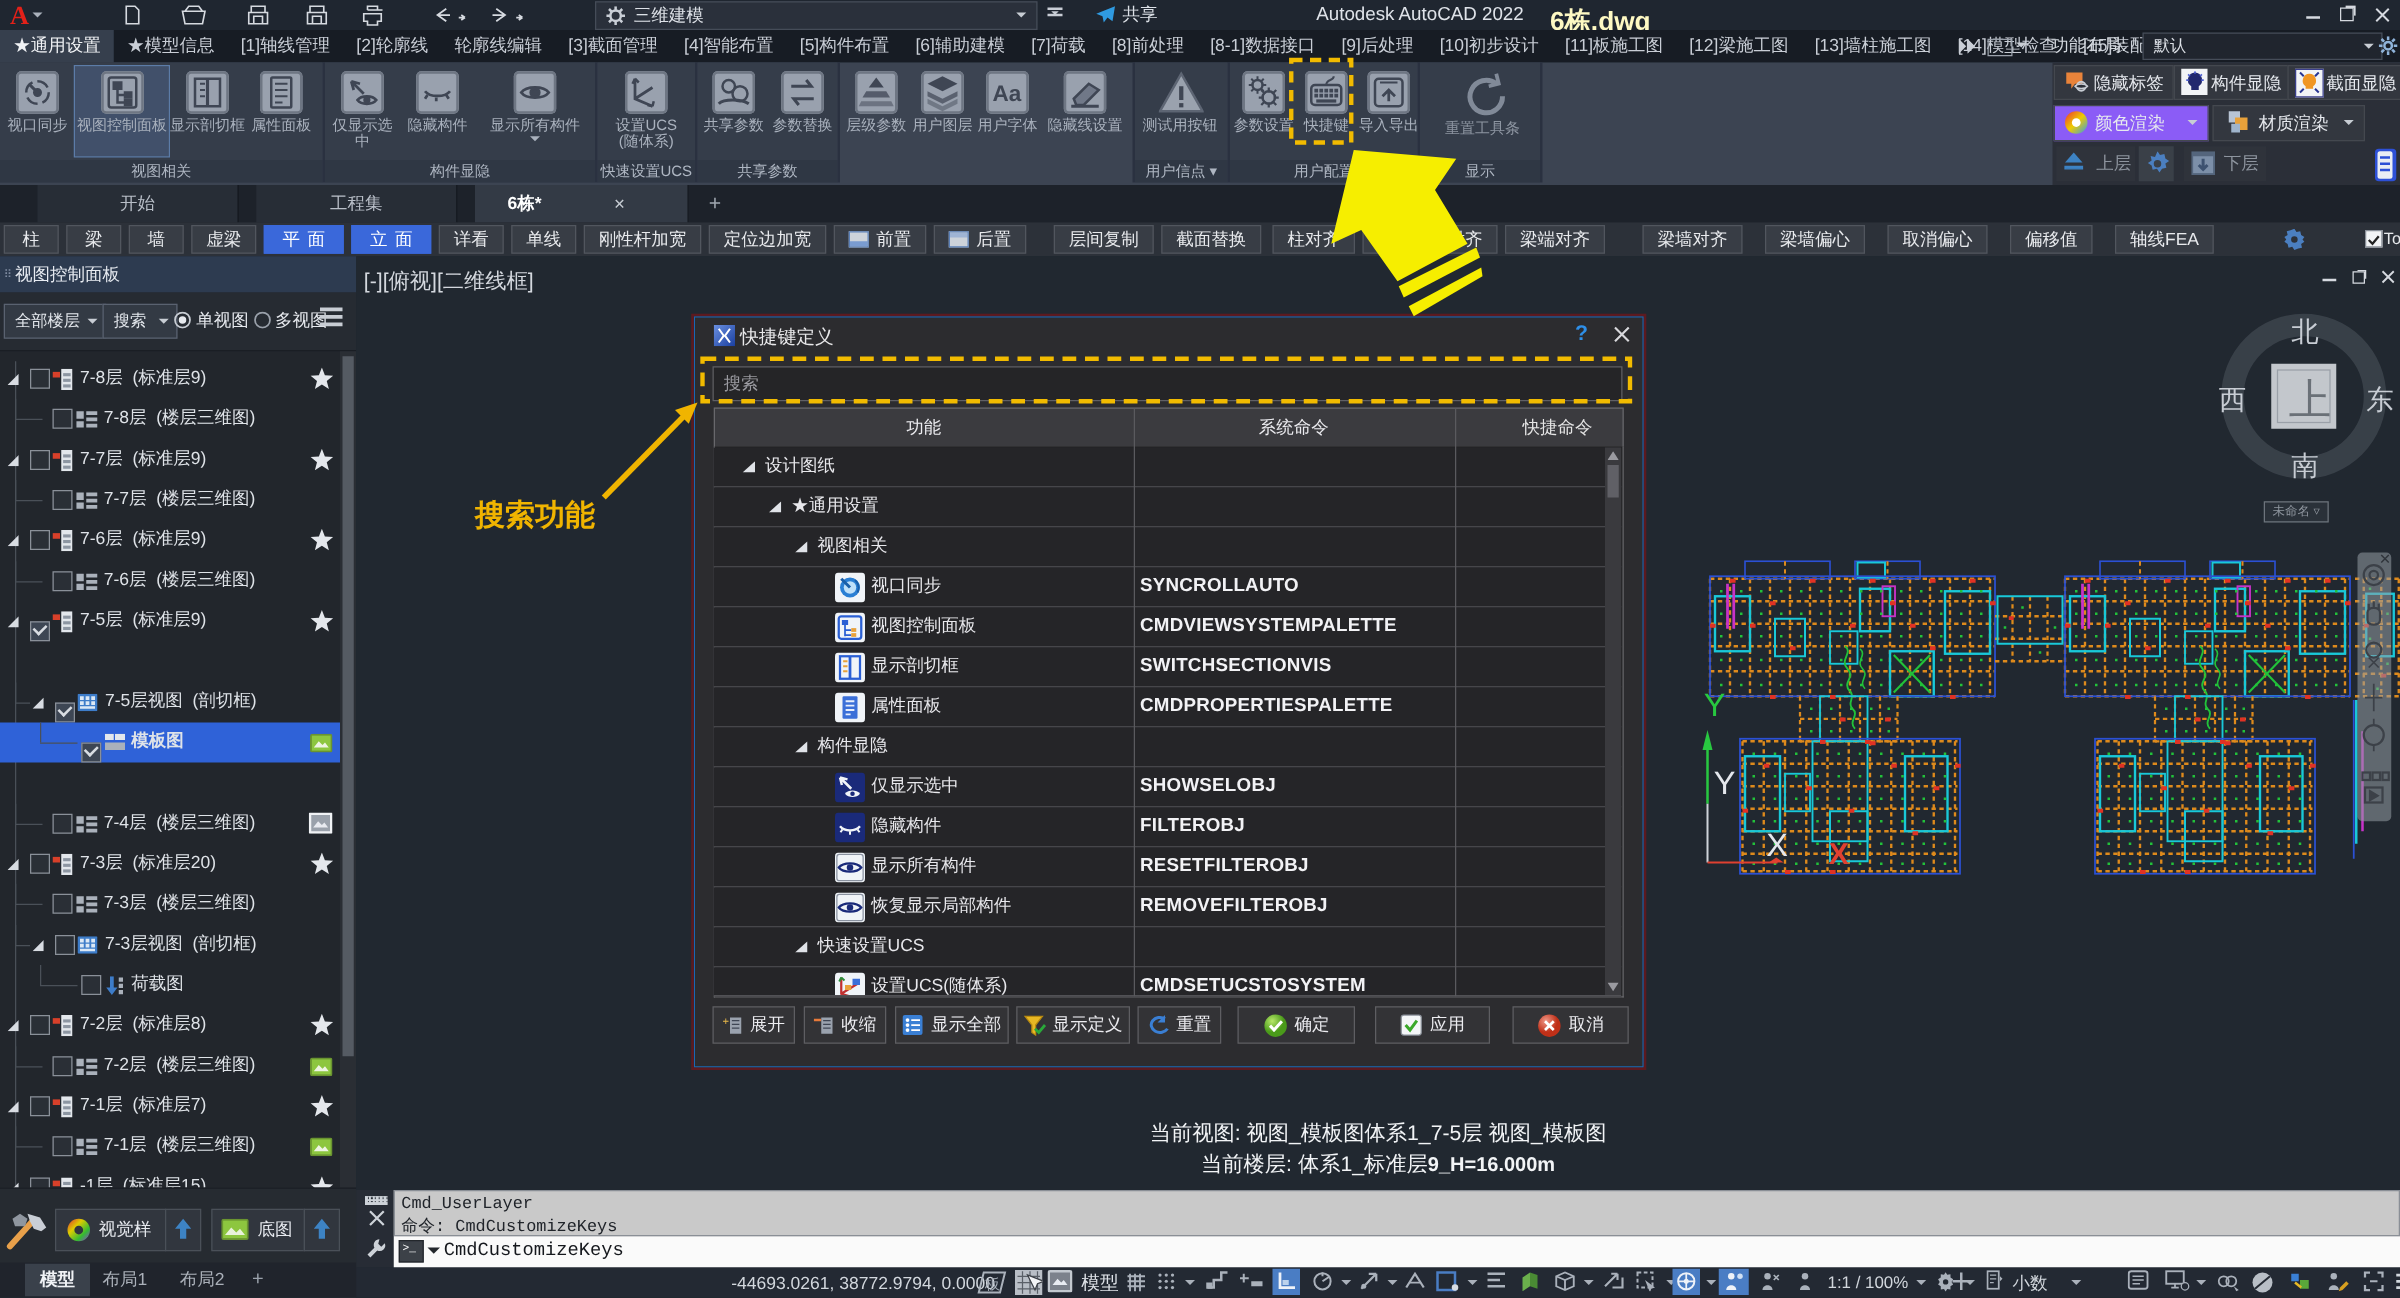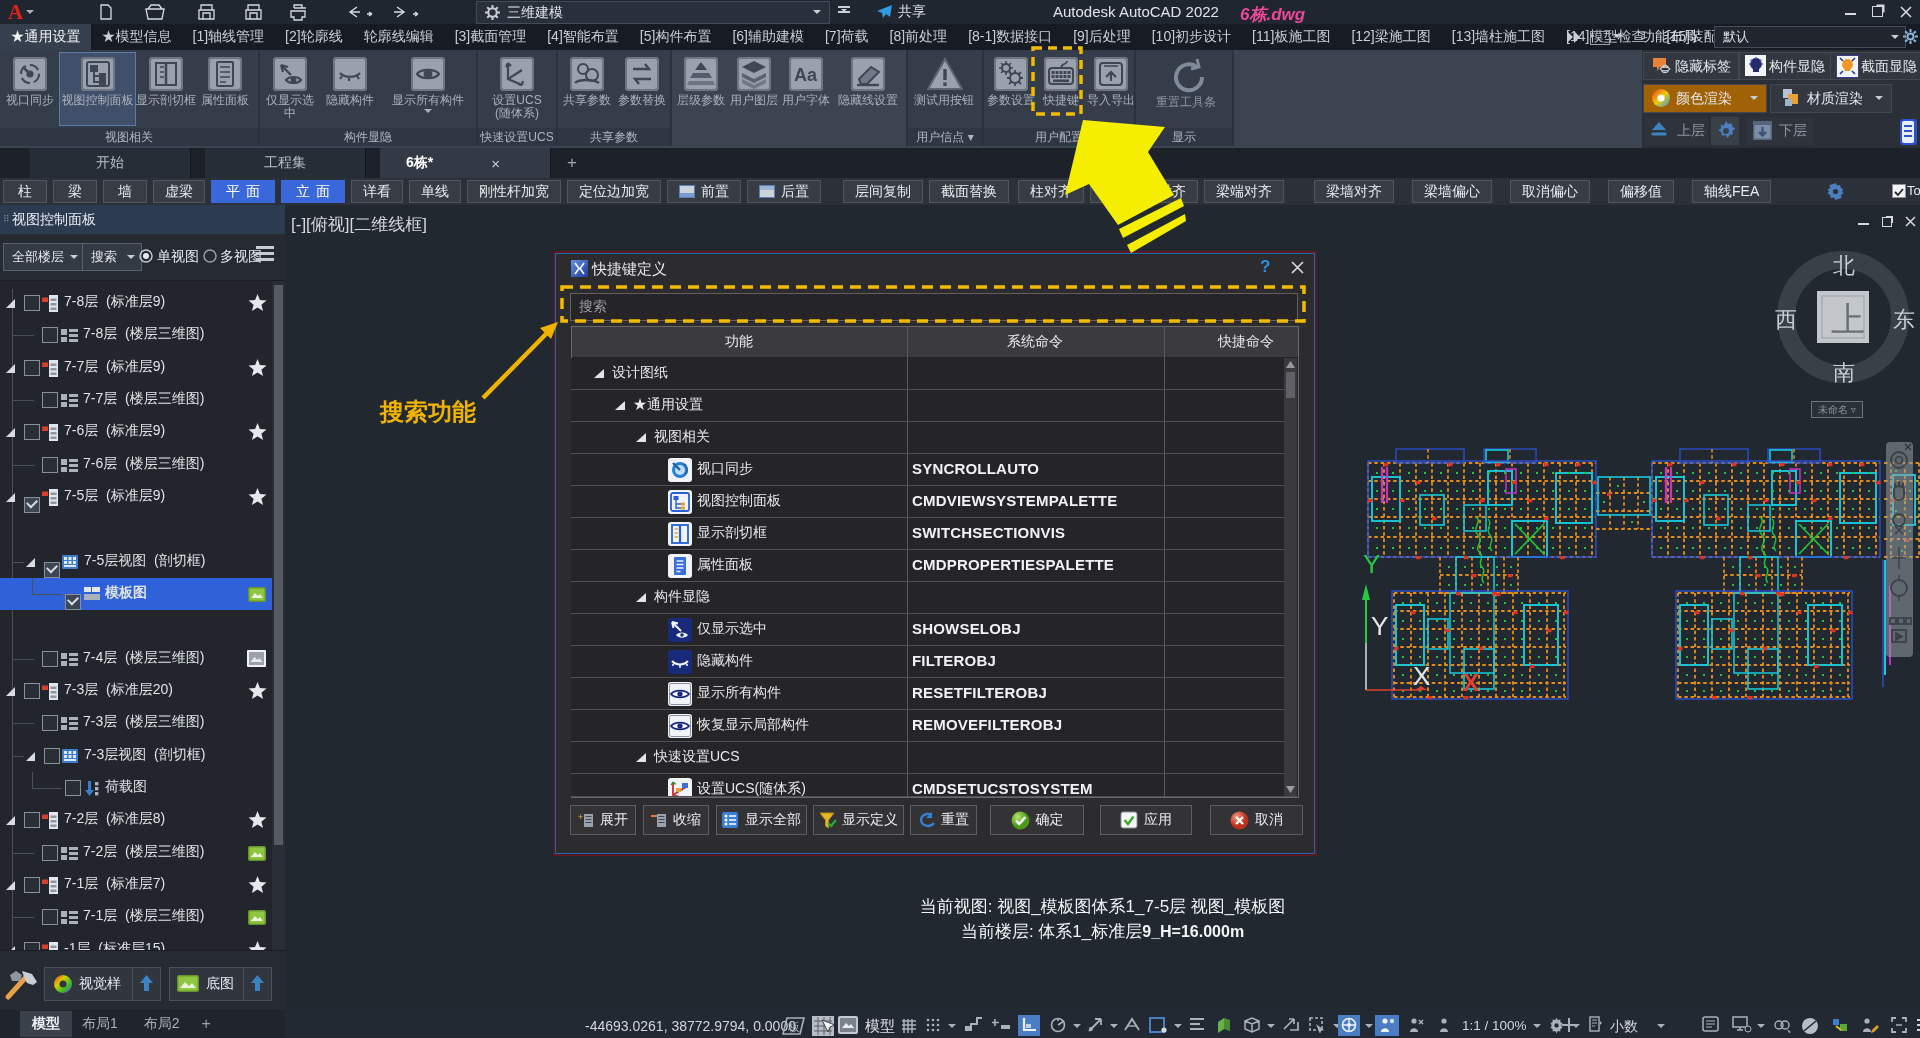--- a/index.html
+++ b/index.html
@@ -86,21 +86,21 @@
    <span class="abs" style="left:30px;top:2px;font-size:14px;color:#dde1e7;">三维建模</span>
    <div class="abs" style="right:8px;top:8px;width:0;height:0;border:4px solid transparent;border-top-color:#c8cdd4;"></div>
  </div>
  <div class="abs" style="left:838px;top:6px;width:12px;height:2px;background:#c9ced6;box-shadow:0 5px 0 #c9ced6;"></div>
  <div class="abs" style="left:841px;top:9px;width:0px;height:0px;border:3px solid transparent;border-top-color:#c9ced6;"></div>
  <svg class="abs" style="left:876px;top:4px" width="17" height="16" viewBox="0 0 17 16">
         <path d="M16 1 1 7l5 2 1 5 3-4 4 3z" fill="#2f9ae0"></path>
       </svg>
  <span class="abs" style="left:898px;top:3px;font-size:14px;color:#dde1e7;">共享</span>
  <span class="abs" style="left:1053px;top:3px;font-size:15px;color:#dfe3e9;">Autodesk AutoCAD 2022</span>
- <span class="abs" style="left:1240px;top:3px;font-size:17px;font-weight:bold;color:#ec4899;font-style:italic;">6栋.dwg</span>
+ <span class="abs" style="left:1240px;top:3px;font-size:21px;font-weight:bold;color:#fef9c3;">6栋.dwg</span>
  <div class="abs" style="left:1845px;top:13px;width:11px;height:2px;background:#d6dae0;"></div>
  <div class="abs" style="left:1872px;top:6px;width:9px;height:9px;border:1.5px solid #d6dae0;box-shadow:3px -3px 0 -1.5px #d6dae0;"></div>
  <svg class="abs" style="left:1900px;top:6px" width="12" height="12" viewBox="0 0 12 12" stroke="#d6dae0" stroke-width="1.6">
         <path d="M1 1l10 10M11 1 1 11"></path>
       </svg>
 </div>
 <div id="tabrow" class="abs">
  <div class="rtab act">★通用设置</div>
       <div class="rtab">★模型信息</div>
       <div class="rtab">[1]轴线管理</div>
@@ -325,21 +325,21 @@
    <span class="abs" style="left:29px;top:5px;font-size:14px;color:#e6e9ee;">构件显隐</span>
         </div>
  <div class="abs" style="left:188px;top:2px;width:90px;height:26px;background:#33373f;border:1px solid #44484f;">
    <div class="abs" style="left:5px;top:2px;width:21px;height:21px;background:#f2f4f6;border:1px solid #3a3f8c;"></div>
    <svg class="abs" style="left:8px;top:4px" width="17" height="18" viewBox="0 0 17 18">
             <path d="M8.5 2a5.5 5.5 0 0 1 3 10v2h-6v-2a5.5 5.5 0 0 1 3-10z" fill="#f09623"></path>
             <path d="M1 1l3 3M16 1l-3 3M1 17l3-3M16 17l-3-3" stroke="#283593" stroke-width="1.6"></path>
           </svg>
    <span class="abs" style="left:30px;top:5px;font-size:14px;color:#e6e9ee;">截面显隐</span>
         </div>
- <div class="abs" style="left:1px;top:34px;width:122px;height:27px;background:#a16207;border:1px solid #44484f;">
+ <div class="abs" style="left:1px;top:34px;width:122px;height:27px;background:#8b5cf6;border:1px solid #44484f;">
    <svg class="abs" style="left:7px;top:3px" width="20" height="20" viewBox="0 0 20 20">
             <defs>
               <linearGradient id="cw" x1="0" y1="0" x2="1" y2="1">
                 <stop offset="0" stop-color="#e33"></stop>
                 <stop offset="0.5" stop-color="#ec0"></stop>
                 <stop offset="1" stop-color="#39e"></stop>
               </linearGradient>
             </defs>
             <circle cx="10" cy="10" r="9" fill="url(#cw)"></circle>
             <circle cx="10" cy="10" r="3.5" fill="#fff"></circle>
@@ -1365,20 +1365,40 @@
           <defs>
             <radialGradient id="rd" cx="0.35" cy="0.3">
               <stop offset="0" stop-color="#f09a8a"></stop>
               <stop offset="1" stop-color="#c03018"></stop>
             </radialGradient>
           </defs>
           <circle cx="9.5" cy="9.5" r="9" fill="url(#rd)"></circle>
           <path d="M6 6l7 7M13 6l-7 7" stroke="#fff" stroke-width="2.2"></path>
         </svg>取消</div>
 </div>
+<div id="cmdline" class="abs">
+ <div class="abs" style="left:7px;top:5px;width:18px;height:7px;background-image:repeating-linear-gradient(90deg,#cdd2d8 0 2px,transparent 2px 3px),repeating-linear-gradient(0deg,#cdd2d8 0 2px,transparent 2px 3px);background-size:18px 2px,2px 7px;background-repeat:repeat-y,repeat-x;background-position:0 0,0 0;"></div>
+ <svg class="abs" style="left:10px;top:16px" width="13" height="13" viewBox="0 0 13 13" stroke="#cdd2d8" stroke-width="1.8">
+        <path d="M1 1l11 11M12 1 1 12"></path>
+      </svg>
+ <svg class="abs" style="left:8px;top:38px" width="16" height="17" viewBox="0 0 16 17" fill="#cdd2d8">
+        <path d="M10.5 1.5a4.5 4.5 0 0 0-4 6.6L1 13.6l2.3 2.3 5.5-5.5a4.5 4.5 0 0 0 6-5.9L12 7.3 9.6 4.9z"></path>
+      </svg>
+ <div class="abs" style="left:30px;top:0;width:1605px;height:37px;background:#c9c9c9;border:1px solid #8a8f96;box-sizing:border-box;">
+  <div style="position:absolute;left:5px;top:3px;font-family:'Liberation Mono',monospace;font-size:13.5px;color:#20242a;">Cmd_UserLayer</div>
+  <div style="position:absolute;left:5px;top:19px;font-family:'Liberation Mono',monospace;font-size:13.5px;color:#20242a;">命令: CmdCustomizeKeys</div>
+ </div>
+ <div class="abs" style="left:30px;top:37px;width:1605px;height:25px;background:#fafafa;">
+  <div class="abs" style="left:4px;top:3px;width:18px;height:16px;background:#3c4148;border:1px solid #23272c;">
+          <span style="position:absolute;left:2px;top:1px;font-size:9px;color:#fff;font-family:'Liberation Mono',monospace;">&gt;_</span>
+        </div>
+  <div class="abs" style="left:27px;top:9px;width:0;height:0;border:5px solid transparent;border-top-color:#23272c;"></div>
+  <span class="abs" style="left:40px;top:3px;font-family:'Liberation Mono',monospace;font-size:15px;color:#15181d;">CmdCustomizeKeys</span>
+ </div>
+</div>
 <div id="statusbar" class="abs">
       <span class="abs" style="left:300px;top:4px;font-size:14px;color:#d2d7dd;">-44693.0261, 38772.9794, 0.0000</span>
       <span class="abs" style="left:496px;top:2px"><svg width="26" height="20" viewBox="0 0 26 20">
           <path d="M6 2h17l-4 16H2z" fill="none" stroke="#aab1bb" stroke-width="1.6"></path>
           <text x="7" y="15" font-size="12" fill="#aab1bb" font-family="Liberation Sans">板</text>
         </svg></span>
       <span class="abs" style="left:527px;top:2px"><svg width="22" height="20" viewBox="0 0 22 20">
           <rect width="22" height="20" fill="#b8bec6"></rect>
           <path d="M2 5h18M2 10h18M2 15h18M6 1v18M12 1v18M18 1v18" stroke="#5a6068" stroke-width="1"></path>
           <path d="M10 4l6 12 2-5 5-2z" fill="#f2f4f6" stroke="#3c4148"></path>

